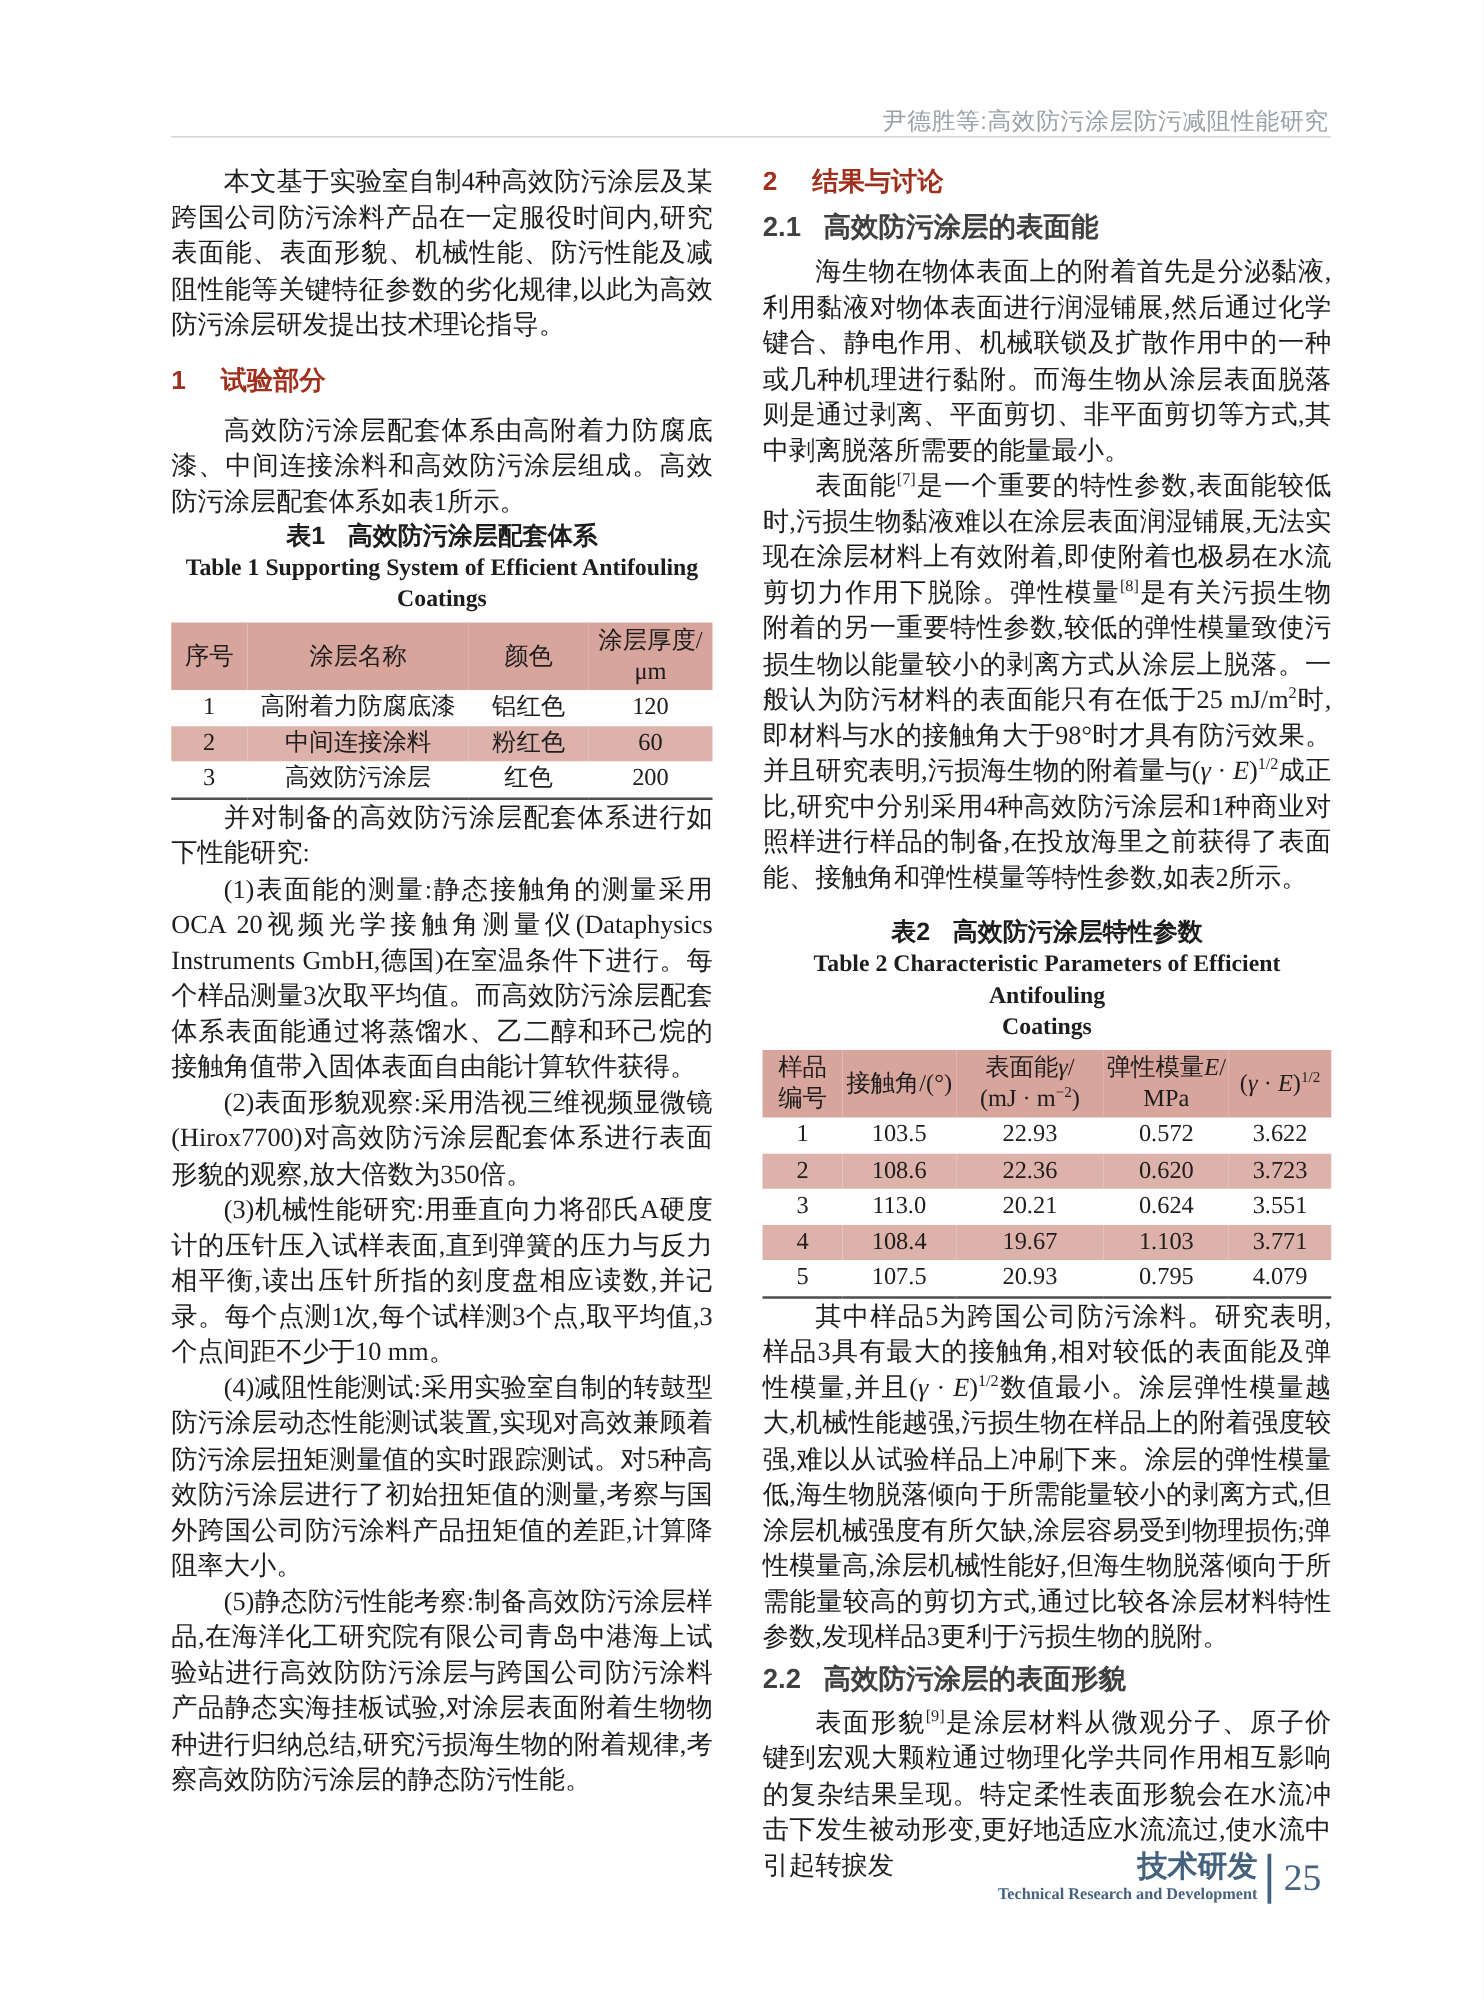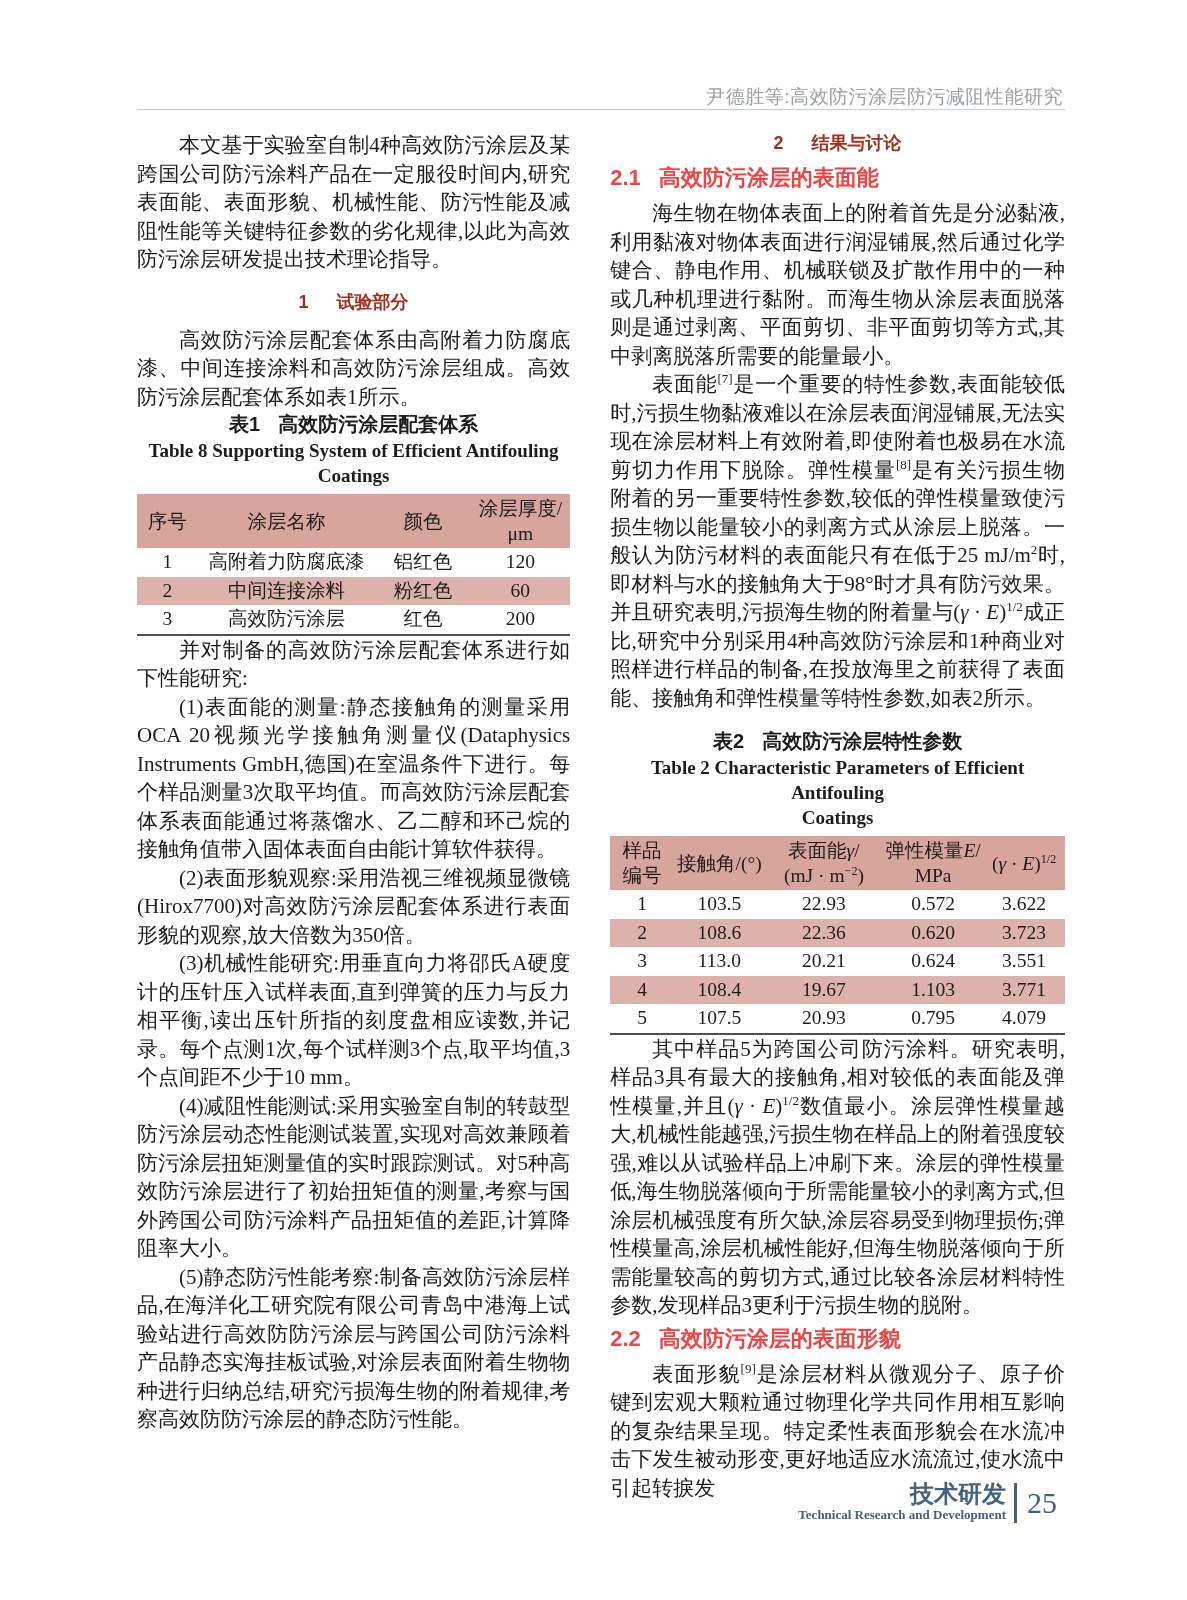--- a/index.html
+++ b/index.html
@@ -25,29 +25,29 @@
   .col-left  { width:440px; }
   .col-right { width:462px; }
 
   p.body {
     margin:0; font-size:21px; line-height:28.5px;
     text-align:justify; text-justify:inter-ideograph;
   }
   p.indent { text-indent:2em; }
 
   h2.section {
-    margin:16px 0 12px 0; font-size:18px; font-weight:bold;
-    color:#9f301d; font-family:"Liberation Sans","DejaVu Sans",sans-serif;text-align:center;
+    margin:16px 0 12px 0; font-size:21px; font-weight:bold;
+    color:#9f301d; font-family:"Liberation Sans","DejaVu Sans",sans-serif;
   }
   .col-right h2.section { margin:0 0 8px 0; }
   h2.section .sec-num { margin-right:28px; }
 
   h3.subsection {
     margin:4px 0 6px 0; font-size:22px; font-weight:bold;
-    color:#ef4444; font-family:"Liberation Sans","DejaVu Sans",sans-serif;
+    color:#404040; font-family:"Liberation Sans","DejaVu Sans",sans-serif;
   }
   h3.subsection .sub-num { margin-right:18px; }
 
   .caption { text-align:center; }
   .caption .cap-cn {
     display:block; font-size:20px; font-weight:bold;
     font-family:"Liberation Sans","DejaVu Sans",sans-serif;
   }
   .caption .cap-cn .cap-gap { margin-right:18px; }
   .caption .cap-en { display:block; font-size:19px; font-weight:bold; line-height:25px; }
@@ -94,21 +94,21 @@
 
     <div class="col-left">
       <p class="body indent">本文基于实验室自制4种高效防污涂层及某跨国公司防污涂料产品在一定服役时间内,研究表面能、表面形貌、机械性能、防污性能及减阻性能等关键特征参数的劣化规律,以此为高效防污涂层研发提出技术理论指导。</p>
 
       <h2 class="section"><span class="sec-num">1</span><span>试验部分</span></h2>
 
       <p class="body indent">高效防污涂层配套体系由高附着力防腐底漆、中间连接涂料和高效防污涂层组成。高效防污涂层配套体系如表1所示。</p>
 
       <div class="caption">
         <span class="cap-cn"><span class="cap-gap">表1</span><span>高效防污涂层配套体系</span></span>
-        <span class="cap-en">Table 8   Supporting System of Efficient Antifouling</span>
+        <span class="cap-en">Table 1   Supporting System of Efficient Antifouling</span>
         <span class="cap-en">Coatings</span>
       </div>
 
       <table class="data-table" data-table="left.table1">
           <thead>
             <tr>
               <th style="width: 14%;">序号</th>
               <th style="width: 41%;">涂层名称</th>
               <th style="width: 22%;">颜色</th>
               <th style="width: 23%;">涂层厚度/μm</th>

